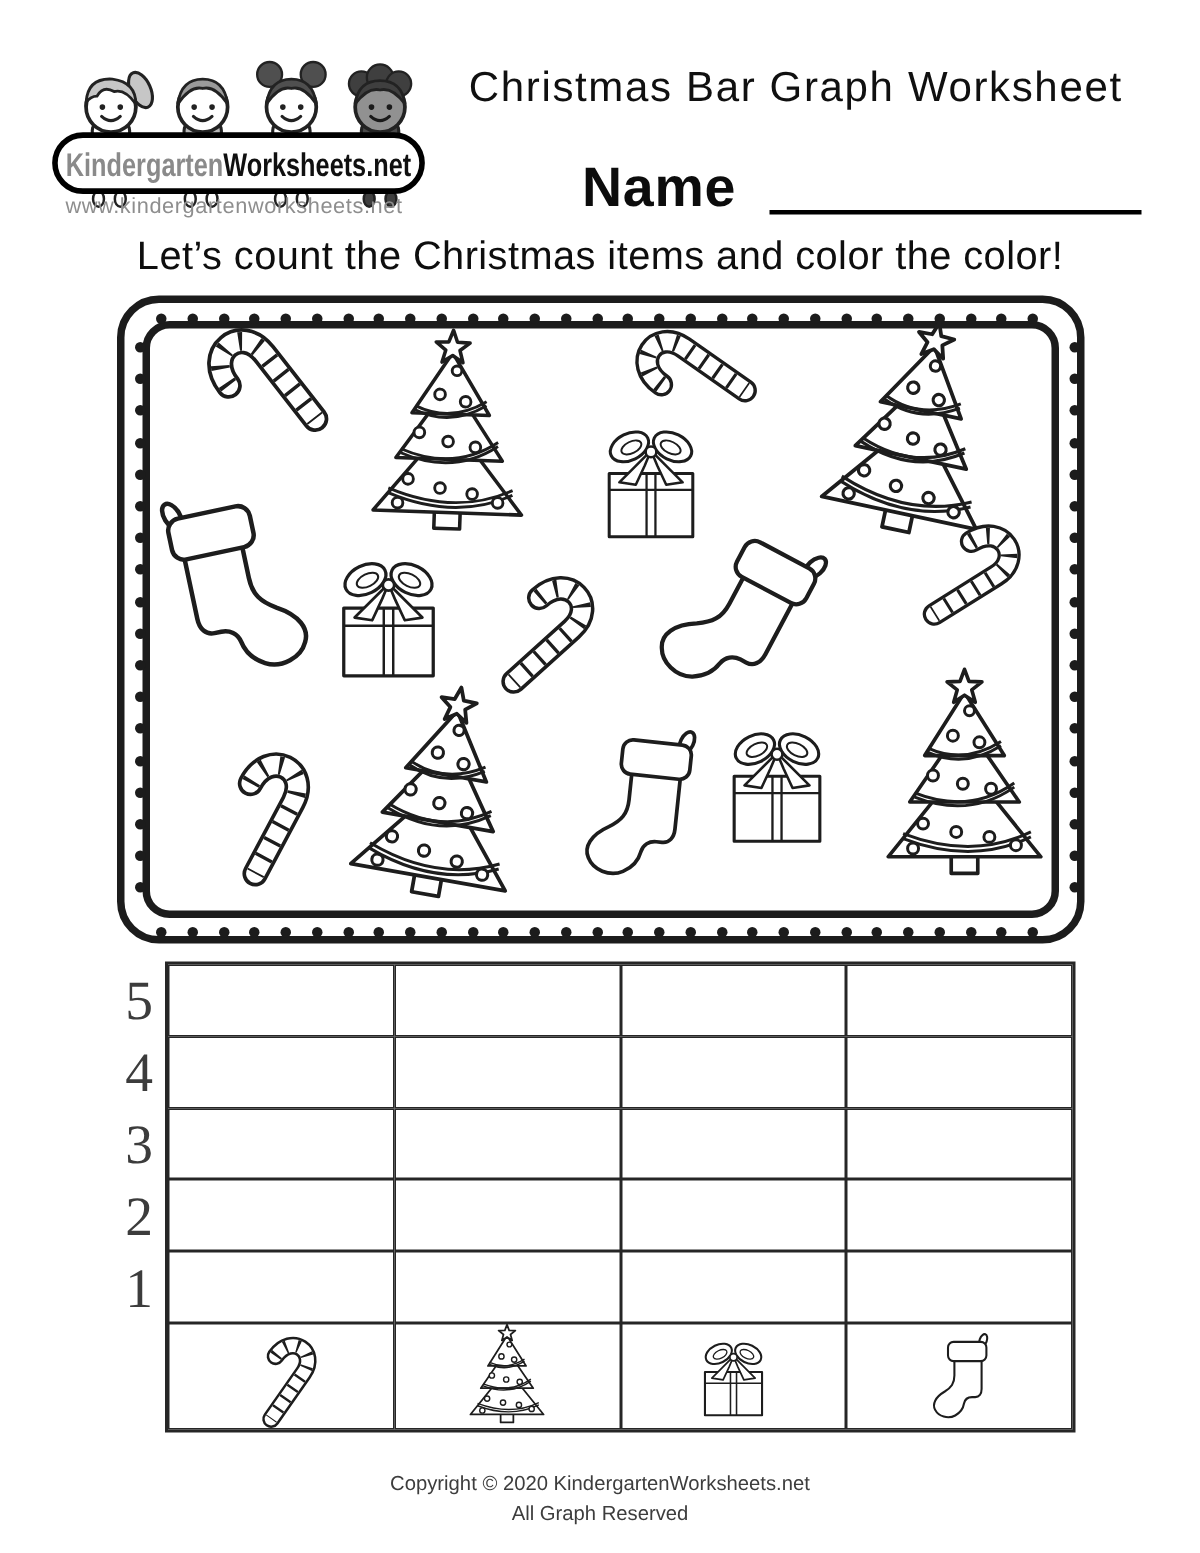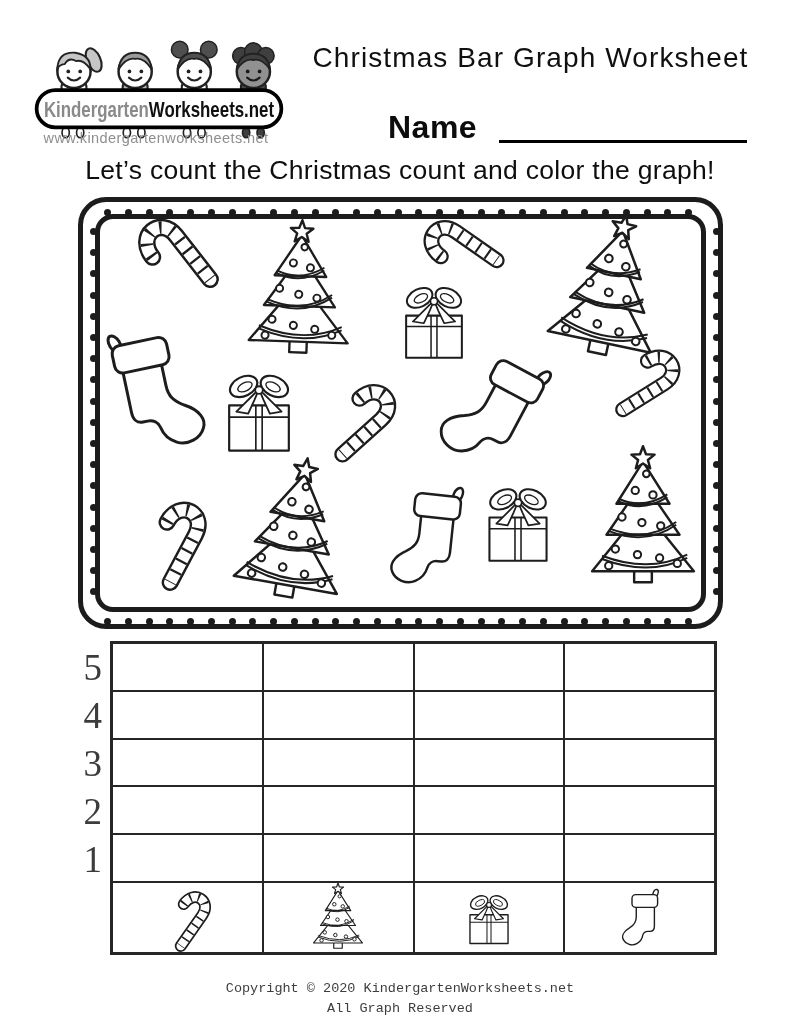--- a/index.html
+++ b/index.html
@@ -5,21 +5,21 @@
   html,body{margin:0;padding:0;background:#ffffff;}
   body{width:800px;height:1035px;position:relative;font-family:"Liberation Sans",sans-serif;color:#111;overflow:hidden;}
 
   
   .logo{position:absolute;left:34px;top:32px;width:250px;}
   .logo-url{position:absolute;left:26px;top:130px;width:260px;text-align:center;
             font-size:14.5px;letter-spacing:.4px;color:#8e8e8e;}
   .title{position:absolute;left:278px;top:42px;width:505px;text-align:center;
          font-size:28px;letter-spacing:1.1px;color:#101010;}
   .name-row{position:absolute;left:388px;top:106px;display:flex;align-items:flex-end;}
-  .name-label{font-size:32px;font-weight:600;color:#0c0c0c;letter-spacing:.5px;line-height:1;}
+  .name-label{font-size:37px;font-weight:600;color:#0c0c0c;letter-spacing:.5px;line-height:1;}
   .name-line{width:248px;height:34px;border-bottom:3.5px solid #000;margin-left:22px;}
   .instruction{position:absolute;left:0;top:155px;width:800px;text-align:center;
                font-size:26.5px;letter-spacing:.3px;color:#0e0e0e;}
 
   
   .items-frame{position:absolute;left:78px;top:197px;width:645px;height:432px;
                border:5px solid #1c1c1c;border-radius:28px;box-sizing:border-box;}
   .items-inner{position:absolute;left:12px;top:12px;right:12px;bottom:12px;
                border:5px solid #1c1c1c;border-radius:18px;}
   .frame-dot{position:absolute;width:7px;height:7px;border-radius:50%;background:#1c1c1c;}
@@ -35,21 +35,21 @@
              font-size:37px;color:#3c3c3c;}
   .gtable{border:2.6px solid #262626;display:grid;grid-template-columns:repeat(4,150.8px);
           grid-template-rows:repeat(5,47.8px) 71px;background:#fff;}
   .gcell{border:1.2px solid #262626;box-sizing:border-box;}
   .gicon{border:1.2px solid #262626;box-sizing:border-box;display:flex;
          align-items:center;justify-content:center;}
   .gicon svg{display:block;}
 
   
   .footer{position:absolute;left:0;top:979px;width:800px;text-align:center;
-          font-size:13.5px;color:#3d3d3d;line-height:1.45;font-family:Liberation Mono, monospace;}
+          font-size:13.5px;color:#3d3d3d;line-height:1.45;}
 </style>
 </head>
 <body>
 
 <svg width="0" height="0" style="position:absolute" aria-hidden="true">
   <defs>
     <g id="sym-cane">
       <path d="M16,38 C16,12 46,12 46,36 L46,88" fill="none" stroke="#1d1d1d" stroke-width="16.5" stroke-linecap="round"></path>
       <path d="M16,38 C16,12 46,12 46,36 L46,88" fill="none" stroke="#ffffff" stroke-width="11.8" stroke-linecap="round"></path>
       <path d="M16,38 C16,12 46,12 46,36 L46,88" fill="none" stroke="#1d1d1d" stroke-width="11.8" stroke-dasharray="2.2 9.4"></path>
@@ -156,21 +156,21 @@
 </div>
 <div class="logo-url">www.kindergartenworksheets.net</div>
 
 <div class="title">Christmas Bar Graph Worksheet</div>
 
 <div class="name-row">
   <span class="name-label">Name</span>
   <span class="name-line"></span>
 </div>
 
-<div class="instruction">Let’s count the Christmas count and color the graph!</div>
+<div class="instruction">Let’s count the Christmas items and color the color!</div>
 
 <div class="items-frame">
   <div class="items-inner"></div>
 <div class="frame-dot" style="left: 21px; top: 6.5px;"></div>
     <div class="frame-dot" style="left: 21px; top: 415.5px;"></div>
     <div class="frame-dot" style="left: 41.75px; top: 6.5px;"></div>
     <div class="frame-dot" style="left: 41.75px; top: 415.5px;"></div>
     <div class="frame-dot" style="left: 62.5px; top: 6.5px;"></div>
     <div class="frame-dot" style="left: 62.5px; top: 415.5px;"></div>
     <div class="frame-dot" style="left: 83.25px; top: 6.5px;"></div>

